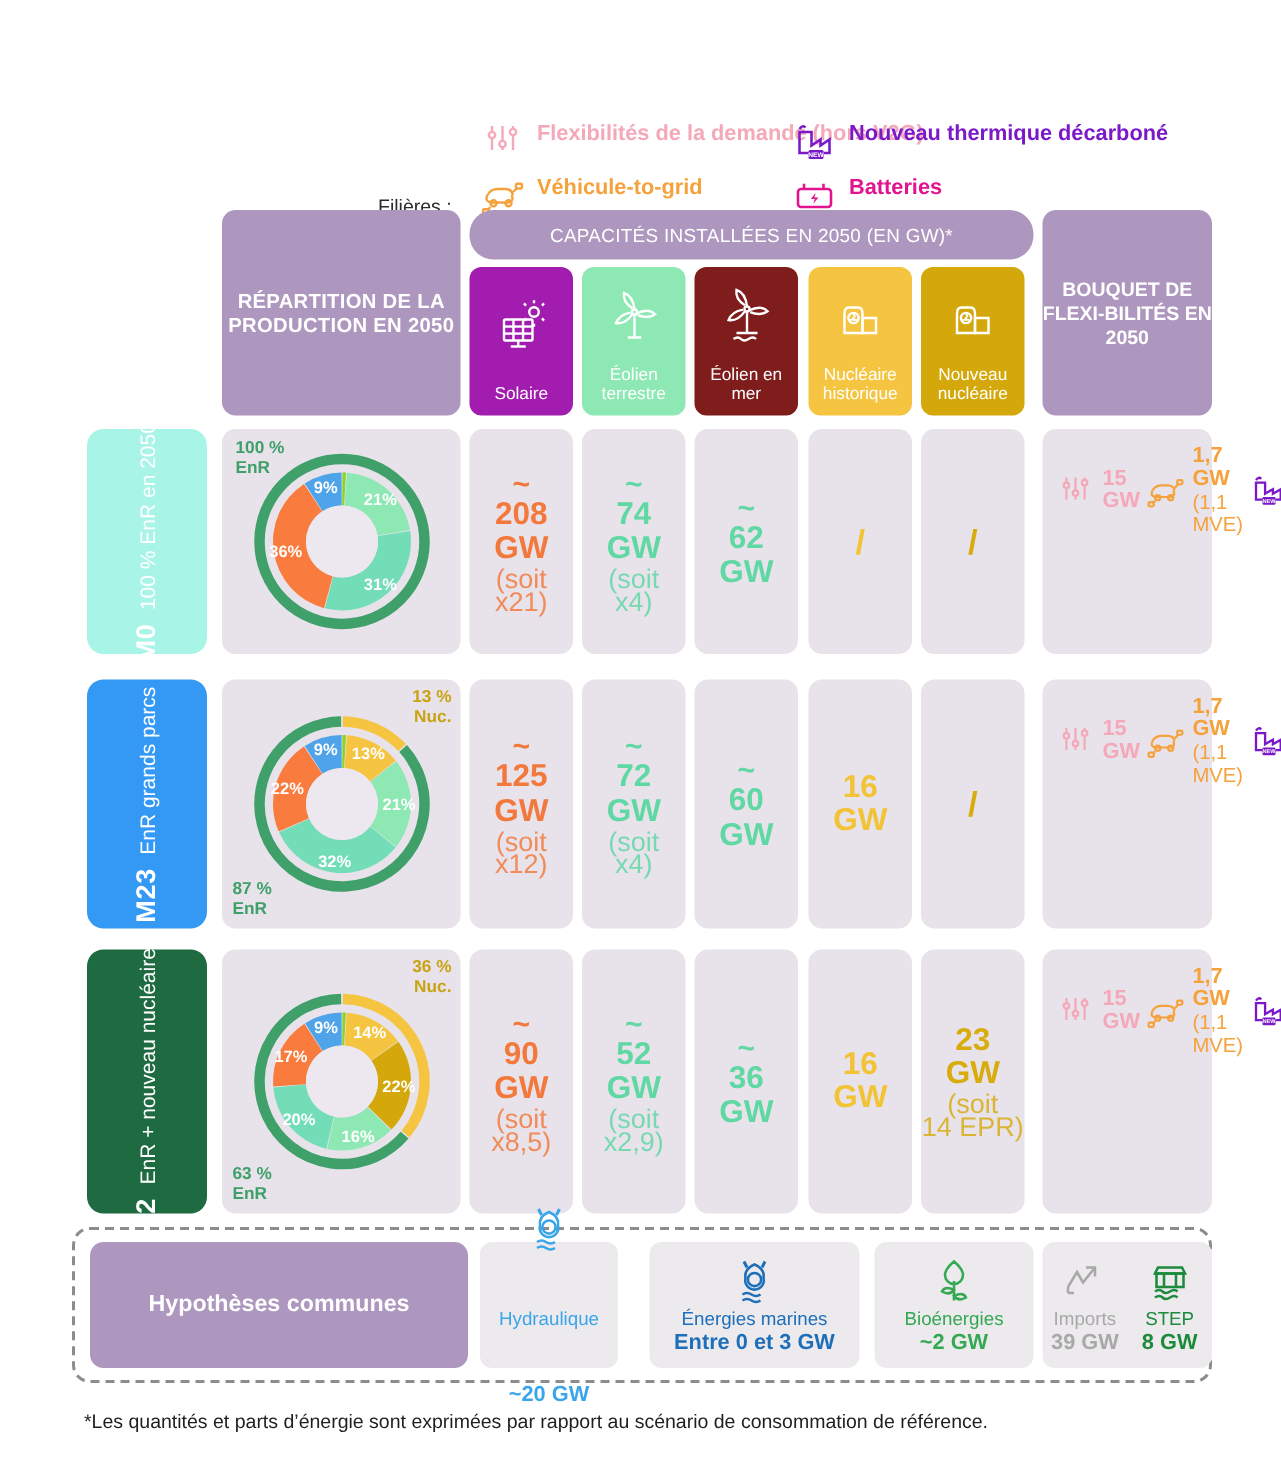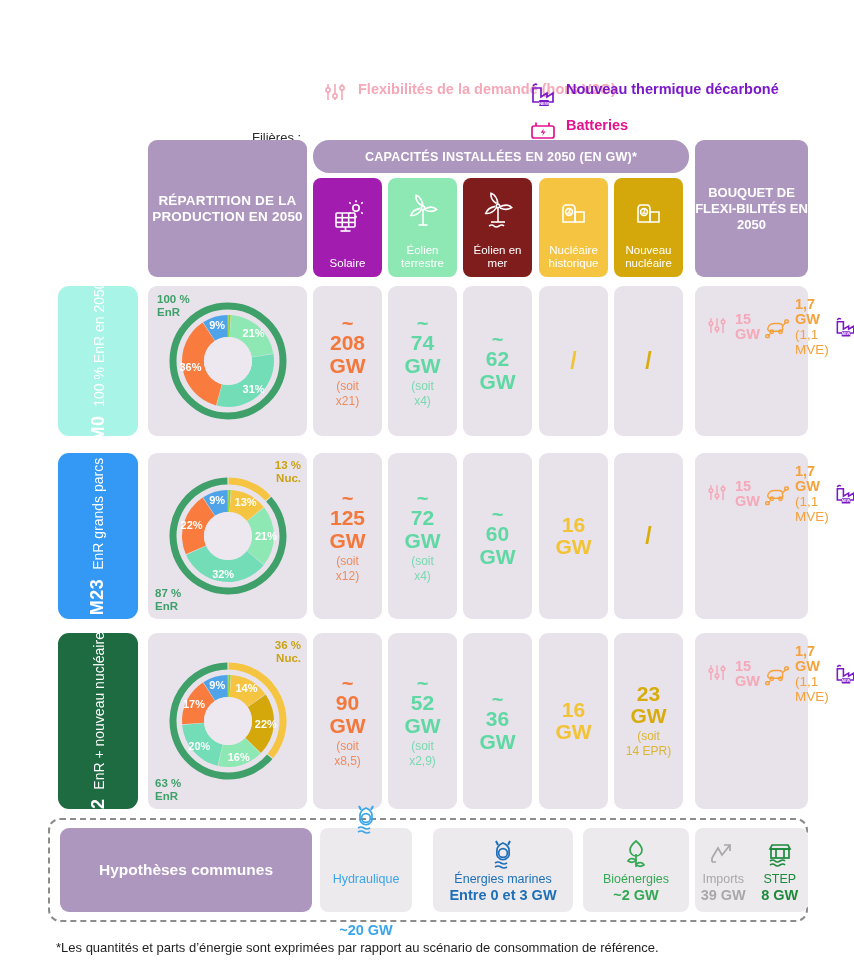--- a/index.html
+++ b/index.html
@@ -37,21 +37,21 @@
     position:absolute; left:148px; top:140px; width:159px; height:137px;
     background:#AE97BE; border-radius:9px;
     display:flex; align-items:center; justify-content:center;
     color:#fff; font-weight:bold; font-size:13.5px; line-height:16px;
     text-align:center; letter-spacing:.2px;
   }
   .hdr-cap-bar {
     position:absolute; left:313px; top:140px; width:376px; height:33px;
     background:#AE97BE; border-radius:16px;
     display:flex; align-items:center; justify-content:center;
-    color:#fff; font-weight:bold; font-size:12.6px; letter-spacing:.2px;
+    color:#fff; font-weight:normal; font-size:12.6px; letter-spacing:.2px;
   }
   .hdr-right {
     position:absolute; left:695px; top:140px; width:113px; height:137px;
     background:#AE97BE; border-radius:9px;
     display:flex; align-items:center; justify-content:center;
     color:#fff; font-weight:bold; font-size:13px; line-height:16px;
     text-align:center;
   }
 
   .hdr-tech {
@@ -83,21 +83,21 @@
 
   .cap-inner {
     width:100%; height:100%;
     display:flex; flex-direction:column;
     align-items:center; justify-content:center;
     text-align:center; line-height:1.05;
   }
   .cap-tilde { font-size:20px; font-weight:bold; margin-bottom:-2px; }
   .cap-val   { font-size:21px; font-weight:bold; }
   .cap-unit  { font-size:21px; font-weight:bold; }
-  .cap-sub   { font-size:12px; margin-top:2px; line-height:15px; opacity:.82; }
+  .cap-sub   { font-size:18px; margin-top:2px; line-height:15px; opacity:.82; }
   .cap-slash { font-size:23px; font-weight:bold; }
 
   
   .flex-list { padding:11px 8px 11px 9px; display:flex; flex-direction:row; gap:4px; }
   .flex-row { display:flex; align-items:center; }
   .flex-ico { width:26px; height:26px; flex:0 0 26px; margin-right:5px; }
   .flex-val { font-size:14.5px; font-weight:bold; line-height:15px; }
   .flex-val .sub { font-weight:normal; font-size:13.5px; display:block; }
 
   
@@ -155,20 +155,35 @@
             <line x1="8" y1="12.2" x2="8" y2="20"></line>
           <circle cx="15" cy="16" r="2.1"></circle>
             <line x1="15" y1="4" x2="15" y2="13.8"></line>
             <line x1="15" y1="18.2" x2="15" y2="20"></line>
           <circle cx="22" cy="8" r="2.1"></circle>
             <line x1="22" y1="4" x2="22" y2="5.8"></line>
             <line x1="22" y1="10.2" x2="22" y2="20"></line>
         </svg>
       </span>
       <span class="legend-txt t-flex">Flexibilités de la demande (hors V2G)</span>
+    </div>
+    <div class="legend-item">
+      <span class="legend-ico">
+        <svg width="30" height="30" viewBox="0 0 30 30" fill="none" stroke="#F5A23C" stroke-width="1.6">
+          <path d="M5 14 q-2 4 2 5 h12 q4 -1 2 -5"></path>
+          <path d="M5 14 q2 -4 7 -4 h5 q4 0 5 4"></path>
+          <circle cx="9" cy="19.5" r="2"></circle>
+            <circle cx="19" cy="19.5" r="2"></circle>
+          <path d="M22 12 l3 -3"></path>
+            <rect x="24" y="6.5" width="4" height="3.2" rx="1"></rect>
+          <path d="M7 22 l-2 2"></path>
+            <rect x="2" y="23.5" width="4" height="3.2" rx="1"></rect>
+        </svg>
+      </span>
+      <span class="legend-txt t-v2g">Véhicule-to-grid</span>
     </div>
   </div>
 
   <div class="legend-col c2">
     <div class="legend-item">
       <span class="legend-ico">
         <svg width="30" height="30" viewBox="0 0 30 30" fill="none" stroke="#7B19C9" stroke-width="1.7">
           <path d="M5 8 v14 h20 v-9 l-6 4 v-4 l-6 4 V8z" fill="none"></path>
           <path d="M5 6 q2 -3 4 -1"></path>
           <rect x="11" y="20" width="10" height="6" rx="1" fill="#7B19C9" stroke="none"></rect>

